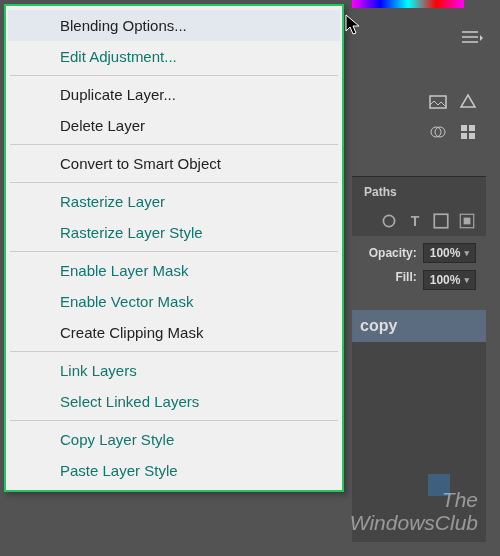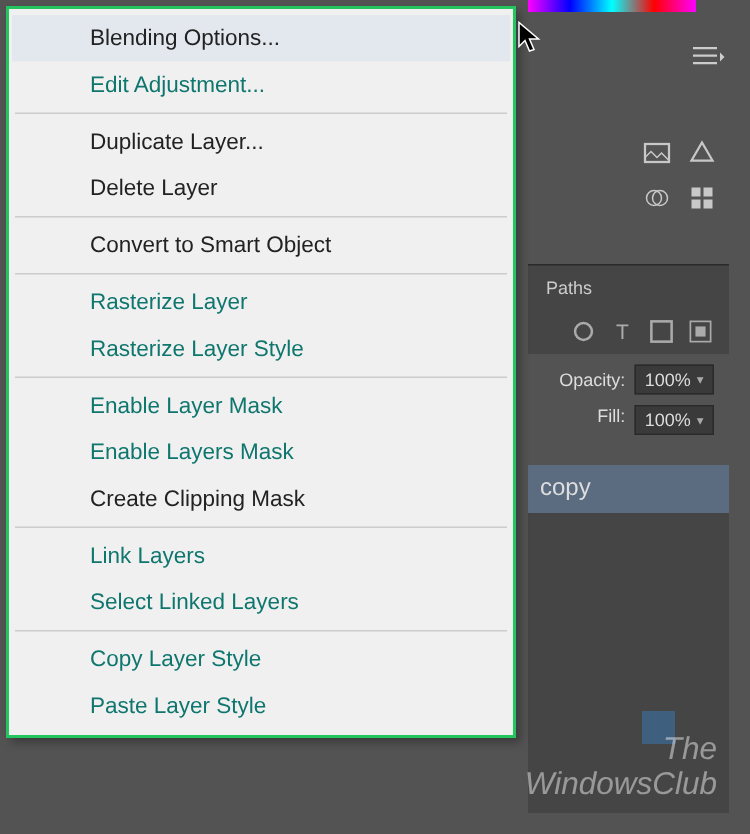--- a/index.html
+++ b/index.html
@@ -6,21 +6,21 @@
 body { width: 500px; height: 556px; background: #535353; overflow: hidden; position: relative; }
 
 
 .context-menu { position: absolute; left: 4px; top: 4px; width: 340px; background: #f0f0f0; border: 2px solid #22c55e; box-shadow: 3px 3px 6px rgba(0,0,0,0.3); z-index: 100; padding: 4px 2px; }
 .menu-item { padding: 7px 16px 7px 52px; font-size: 15px; color: #222; cursor: default; }
 .menu-item.hover { background: #e3e8ef; }
 .menu-item.disabled { color: #0f766e; }
 .menu-sep { height: 1px; background: #ccc; margin: 3px 2px; }
 
 
-.bg-panel { position: absolute; right: 6px; top: 0; width: 148px; height: 556px; background: #535353; }
+.bg-panel { position: absolute; right: 6px; top: 0; width: 148px; height: 556px; background: #535353; font-weight: bold; }
 .color-strip { position: absolute; right: 30px; top: 0; width: 112px; height: 8px; background: linear-gradient(90deg, #ff00ff 0%, #0000ff 25%, #00ffff 50%, #ff0000 75%, #ff00ff 100%); }
 .panel-tab-row { position: absolute; right: 10px; top: 26px; width: 35px; height: 22px; display: flex; align-items: center; justify-content: flex-end; }
 .panel-dropdown-icon { width: 24px; height: 16px; }
 .panel-dropdown-icon svg { width: 100%; height: 100%; }
 
 .tool-row { position: absolute; display: flex; gap: 10px; align-items: center; }
 .tool-row.row1 { right: 16px; top: 92px; }
 .tool-row.row2 { right: 16px; top: 122px; }
 .tool-icon { width: 20px; height: 20px; color: #c8c8c8; display: flex; align-items: center; justify-content: center; }
 
@@ -145,21 +145,21 @@
     <div class="menu-sep"></div>
     <div class="menu-item">Duplicate Layer...</div>
     <div class="menu-item">Delete Layer</div>
     <div class="menu-sep"></div>
     <div class="menu-item">Convert to Smart Object</div>
     <div class="menu-sep"></div>
     <div class="menu-item disabled">Rasterize Layer</div>
     <div class="menu-item disabled">Rasterize Layer Style</div>
     <div class="menu-sep"></div>
     <div class="menu-item disabled">Enable Layer Mask</div>
-    <div class="menu-item disabled">Enable Layers Mask</div>
+    <div class="menu-item disabled">Enable Vector Mask</div>
     <div class="menu-item">Create Clipping Mask</div>
     <div class="menu-sep"></div>
     <div class="menu-item disabled">Link Layers</div>
     <div class="menu-item disabled">Select Linked Layers</div>
     <div class="menu-sep"></div>
     <div class="menu-item disabled">Copy Layer Style</div>
     <div class="menu-item disabled">Paste Layer Style</div>
   </div>
 
 <div class="cursor">

